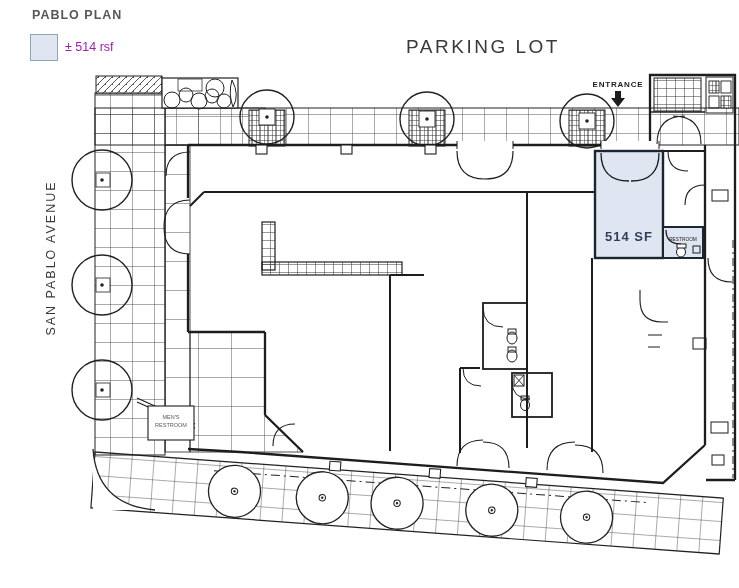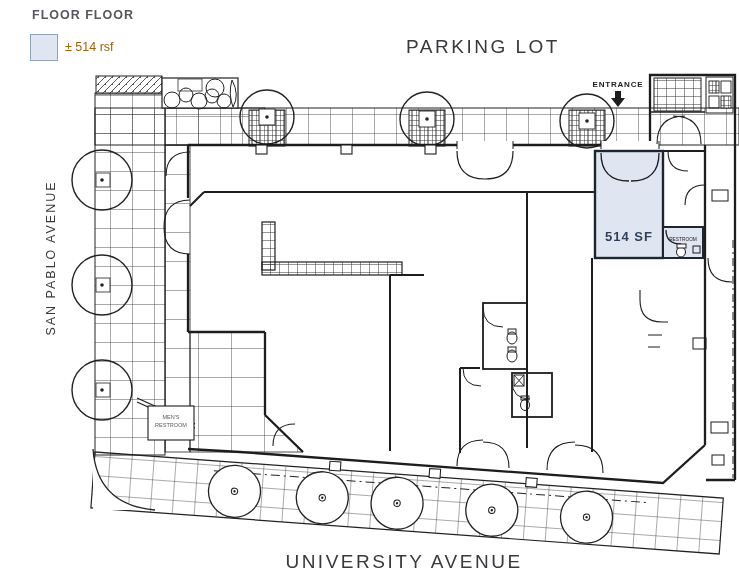--- a/index.html
+++ b/index.html
@@ -2,40 +2,39 @@
 <html><head>
 <meta charset="utf-8">
 <style>
   html,body{margin:0;padding:0;background:#fff;}
   #stage{position:relative;width:739px;height:588px;background:#ffffff;overflow:hidden;
          font-family:"Liberation Sans",sans-serif;}
   .hdr{position:absolute;left:32px;top:8px;font-size:12.5px;font-weight:bold;
        letter-spacing:1px;color:#54585d;}
   .swatch{position:absolute;left:30px;top:34px;width:26px;height:25px;
           background:#dfe6f1;border:1.5px solid #8ea2b8;}
-  .swlabel{position:absolute;left:65px;top:40px;font-size:12.5px;color:#a16207;}
+  .swlabel{position:absolute;left:65px;top:40px;font-size:12.5px;color:#a21caf;}
   .street{position:absolute;color:#36393d;font-size:19px;letter-spacing:2.5px;white-space:nowrap;}
   #parking{left:483px;top:36px;transform:translateX(-50%);}
   #university{left:404px;top:551px;transform:translateX(-50%);}
   #sanpablo{left:51px;top:258px;transform:translate(-50%,-50%) rotate(-90deg);
             font-size:12.5px;letter-spacing:2px;}
   svg text{font-family:"Liberation Sans",sans-serif;}
 </style>
 </head>
 <body>
 
 <div id="stage">
 
-  <div class="hdr">FLOOR FLOOR</div>
+  <div class="hdr">PABLO PLAN</div>
   <div class="swatch"></div>
   <div class="swlabel">± 514 rsf</div>
 
   <div class="street" id="parking">PARKING LOT</div>
   <div class="street" id="sanpablo">SAN PABLO AVENUE</div>
-  <div class="street" id="university">UNIVERSITY AVENUE</div>
 
   <svg width="739" height="588" viewBox="0 0 739 588" style="position:absolute;left:0;top:0;">
     <defs>
       <pattern id="tile" width="22" height="19" patternUnits="userSpaceOnUse">
         <path d="M0 0H22M0 0V19" stroke="#2b2b2b" stroke-width="0.8" fill="none"></path>
       </pattern>
       <pattern id="tileL" width="33" height="29" patternUnits="userSpaceOnUse">
         <path d="M0 0H33M0 0V29" stroke="#2b2b2b" stroke-width="0.8" fill="none"></path>
       </pattern>
       <pattern id="brickp" width="8" height="5" patternUnits="userSpaceOnUse">

